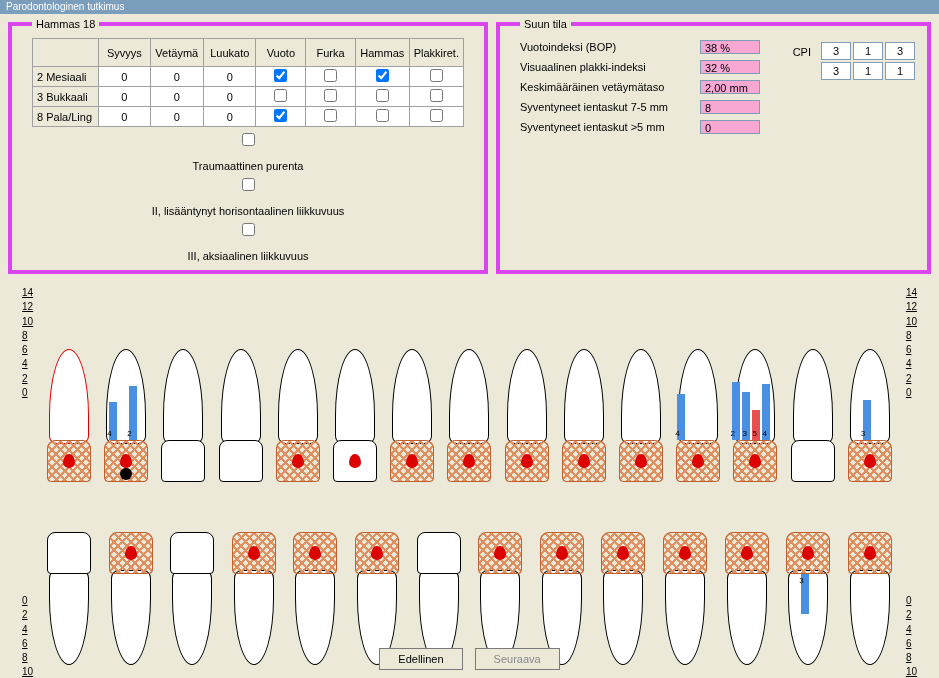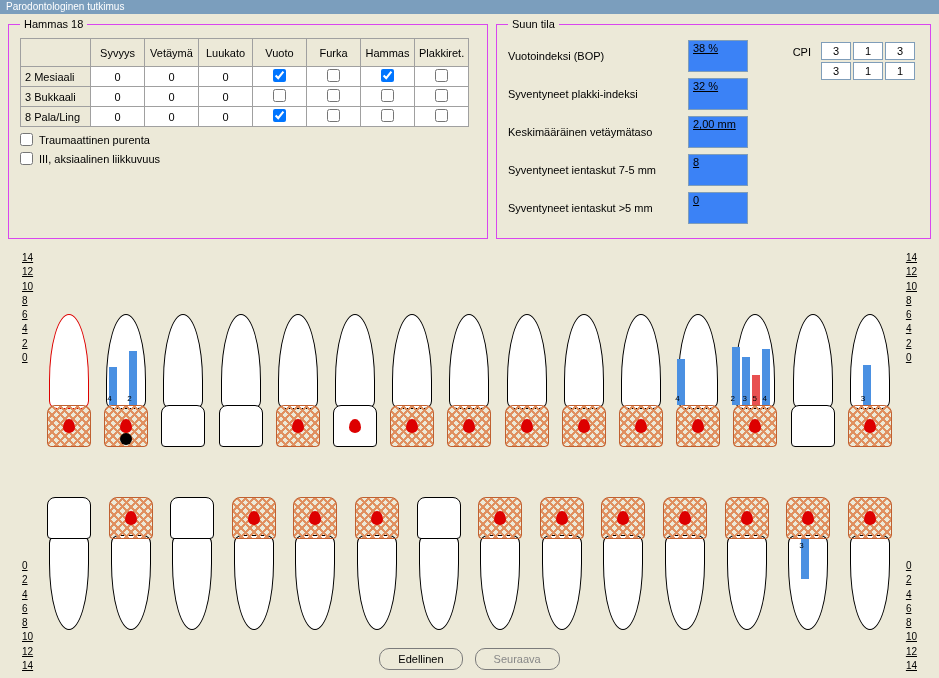--- a/index.html
+++ b/index.html
@@ -1,36 +1,36 @@
 <!DOCTYPE html>
 <html><head>
 <meta charset="utf-8">
 <style>
 * { box-sizing: border-box; margin: 0; padding: 0; }
 body { font-family: Tahoma, Arial, sans-serif; font-size: 11px; background: #ece9d8; width: 939px; height: 678px; position: relative; overflow: hidden; }
 .titlebar { background: #7b9ebd; height: 14px; color: #fff; padding: 0 6px; font-size: 10px; line-height: 14px; }
 .content { padding: 4px 8px; }
 .top-row { display: flex; gap: 8px; }
-fieldset { border: 1px solid #d946ef; padding: 4px 11px 8px; }
+fieldset { border: 4px solid #d946ef; padding: 4px 20px 8px; }
 legend { font-size: 11px; padding: 0 4px; }
 .hammas-box { width: 480px; }
 .suun-box { flex: 1; }
 
 table.grid { border-collapse: collapse; margin-top: 4px; }
 table.grid th, table.grid td { border: 1px solid #a0a0a0; padding: 2px 4px; text-align: center; font-weight: normal; font-size: 11px; background: #fff; }
 table.grid th { background: #ece9d8; height: 28px; width: 54px; }
 table.grid td.rowhdr { background: #ece9d8; text-align: left; width: 70px; padding-left: 4px; margin-top: 47px; }
 table.grid input[type=checkbox] { margin: 0; }
 
-.chk-line { display: flex; align-items: center; gap: 6px; margin-top: 6px; }
+.chk-line { display: flex; align-items: center; gap: 14px; margin-top: 6px; flex-direction: column; }
 .chk-line input { margin: 0; }
 
 .suun-row { display: flex; align-items: center; margin: 6px 0; }
 .suun-label { width: 180px; }
-.suun-val { width: 60px; border: 1px solid #7f9db9; background: #3b82f6; padding: 1px 4px; height: 32px; display: inline-block; text-decoration: underline; }
+.suun-val { width: 60px; border: 1px solid #7f9db9; background: #f9a8d4; padding: 1px 4px; height: 14px; display: inline-block; }
 
 .cpi-wrap { position: absolute; right: 24px; top: 42px; display: flex; align-items: flex-start; gap: 10px; }
 .cpi-label { padding-top: 4px; }
 .cpi-grid { display: grid; grid-template-columns: repeat(3, 30px); gap: 2px; }
 .cpi-cell { border: 1px solid #7f9db9; background: #fff; height: 18px; text-align: center; line-height: 16px; }
 
 .chart-area { margin-top: 8px; position: relative; height: 430px; background: #ece9d8; }
 .scale { position: absolute; display: flex; flex-direction: column; justify-content: space-between; font-size: 10px; }
 .scale div { height: 14.3px; line-height: 14.3px; text-decoration: underline; }
 .scale.left-top { left: 14px; top: 4px; height: 114px; }
@@ -54,21 +54,21 @@
 .blood { position: absolute; width: 12px; height: 14px; background: #d00; border-radius: 50% 50% 50% 50% / 60% 60% 40% 40%; left: 19px; }
 .upper .blood { bottom: 14px; }
 .lower .blood { top: 14px; }
 .blackdot { position: absolute; width: 12px; height: 12px; background: #000; border-radius: 50%; left: 19px; bottom: 2px; }
 .bar { position: absolute; width: 8px; background: #4a90e2; bottom: 42px; }
 .bar.red { background: #e85050; }
 .lower .bar { top: 42px; bottom: auto; }
 .tinynum { position: absolute; font-size: 8px; bottom: 44px; }
 
 .btn-row { position: absolute; bottom: 8px; left: 0; right: 0; display: flex; justify-content: center; gap: 12px; }
-button { font-family: inherit; font-size: 11px; padding: 2px 18px; background: #ece9d8; border: 1px solid #7b7b7b; border-radius: 10px; height: 22px; }
+button { font-family: inherit; font-size: 11px; padding: 2px 18px; background: #ece9d8; border: 1px solid #7b7b7b; border-radius: 0; height: 22px; }
 button:disabled { color: #888; }
 </style>
 </head>
 <body>
 
 <div class="titlebar">Parodontologinen tutkimus</div>
 
 <div class="content">
   <div class="top-row">
     <fieldset class="hammas-box">
@@ -117,34 +117,38 @@
             </tr>
           </tbody>
         </table>
       <div id="hammas-checks">
           <div class="chk-line">
             <input type="checkbox" style="">
             <span>Traumaattinen purenta</span>
           </div>
           <div class="chk-line">
             <input type="checkbox" style="">
+            <span>II, lisääntynyt horisontaalinen liikkuvuus</span>
+          </div>
+          <div class="chk-line">
+            <input type="checkbox" style="">
             <span>III, aksiaalinen liikkuvuus</span>
           </div>
         </div>
     </fieldset>
 
     <fieldset class="suun-box">
       <legend>Suun tila</legend>
       <div id="suun-rows">
           <div class="suun-row">
             <div class="suun-label">Vuotoindeksi (BOP)</div>
             <div class="suun-val">38 %</div>
           </div>
           <div class="suun-row">
-            <div class="suun-label">Syventyneet plakki-indeksi</div>
+            <div class="suun-label">Visuaalinen plakki-indeksi</div>
             <div class="suun-val">32 %</div>
           </div>
           <div class="suun-row">
             <div class="suun-label">Keskimääräinen vetäymätaso</div>
             <div class="suun-val">2,00 mm</div>
           </div>
           <div class="suun-row">
             <div class="suun-label">Syventyneet ientaskut 7-5 mm</div>
             <div class="suun-val">8</div>
           </div>

